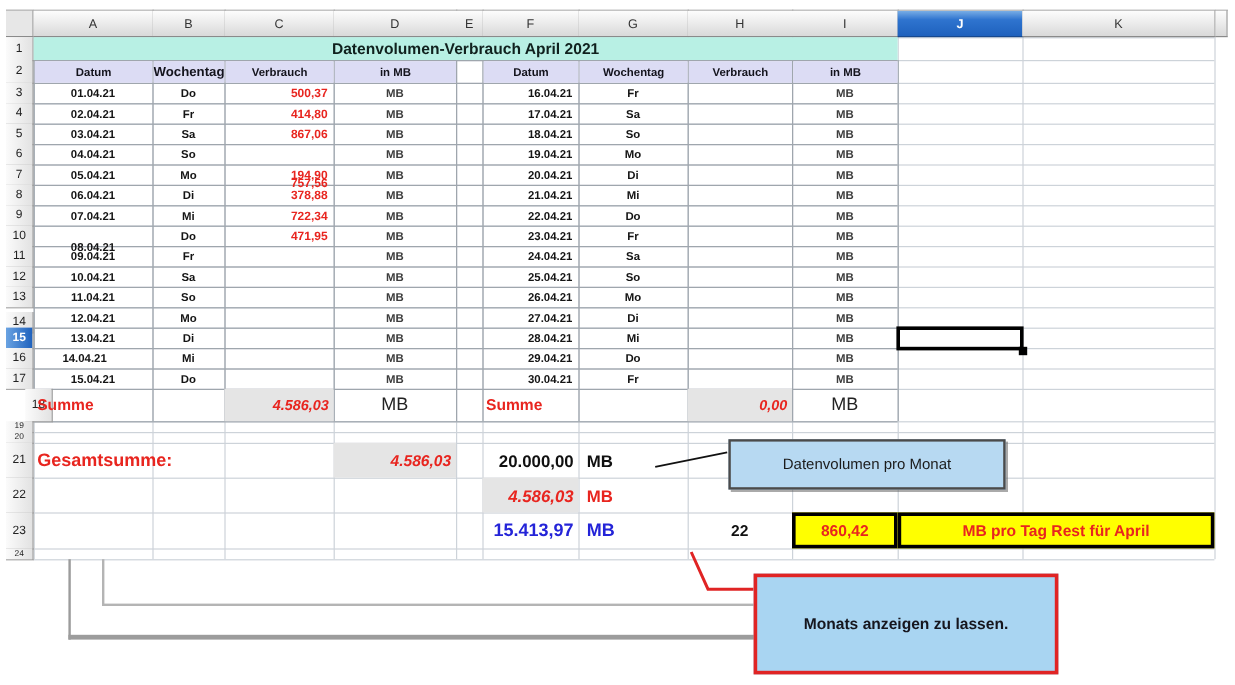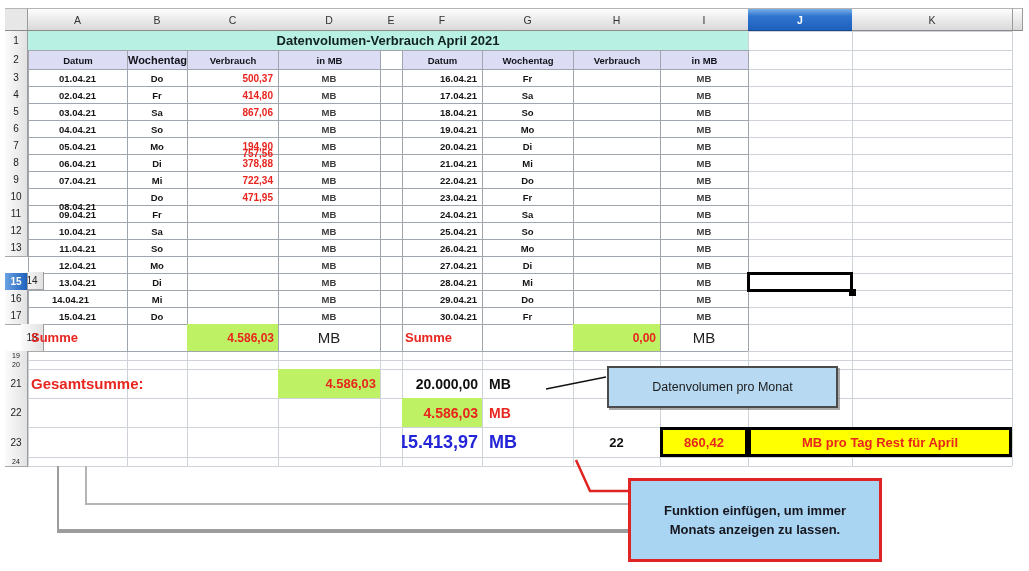--- a/index.html
+++ b/index.html
@@ -39,27 +39,27 @@
   .c-left{justify-content:flex-start;padding-left:3px;}
   .lav{background:#dcdcf4;font-weight:bold;font-size:9.5px;color:#13131c;z-index:2;}
   .date{font-weight:bold;font-size:9.5px;color:#141414;}
   .day{font-weight:bold;font-size:9.5px;color:#141414;}
   .val{font-weight:bold;font-size:10px;color:#e8251f;}
   .unit{font-weight:600;font-size:9.5px;color:#3c3c3c;}
   
   #title{left:28px;top:31px;width:720px;height:19px;background:#b8f0e4;z-index:2;
          font-weight:bold;font-size:13px;color:#10211e;justify-content:center;}
   .summe{font-weight:bold;font-size:13px;color:#e8251f;}
-  .graybg{background:#bef264;z-index:2;}
+  .graybg{background:#e5e5e5;z-index:2;font-style:italic;}
   .sumval{font-weight:bold;font-size:12px;color:#e8251f;}
   .bigmb{font-size:15px;font-weight:500;color:#222;}
   .gesamt{font-weight:bold;font-size:15px;color:#e8251f;}
   .blackval{font-weight:bold;font-size:14px;color:#101010;}
   .redval{font-weight:bold;font-size:14px;color:#e8251f;}
-  .blueval{font-weight:bold;font-size:18px;color:#2424d8;}
+  .blueval{font-weight:bold;font-size:15px;color:#2424d8;}
   .yellow{background:#ffff00;border:3px solid #000;z-index:4;font-weight:bold;font-size:13px;color:#e8251f;}
   #days{font-weight:bold;font-size:13px;color:#101010;}
   
   #selection{left:747px;top:272px;width:106px;height:20px;border:3px solid #000;z-index:6;background:transparent;}
   #fill-handle{left:849px;top:289px;width:7px;height:7px;background:#000;z-index:7;}
   
   #callout1{
     left:607px;top:366px;width:231px;height:42px;background:#b7d9f2;z-index:8;
     border:2px solid #4b4b4b;box-shadow:2px 2px 0 rgba(100,100,100,.55);
     display:flex;align-items:center;justify-content:center;font-size:12.5px;color:#1b1b1b;
@@ -111,21 +111,20 @@
 <div class="frame light" style="left:85px;top:466px;width:2px;height:39px;"></div>
 <div class="frame light" style="left:85px;top:503px;width:543px;height:2px;"></div>
 
 <svg id="connectors" width="1029" height="571">
   <line x1="546" y1="389" x2="606" y2="377" stroke="#111111" stroke-width="1.5"></line>
   <polyline points="576,460 590,491 628,491" fill="none" stroke="#e02424" stroke-width="2.5"></polyline>
 </svg>
 
 <div id="callout1" class="abs">Datenvolumen pro Monat</div>
 <div id="callout2" class="abs">
-  <span>Funktion einfügen, um immer</span>
   <span>Monats anzeigen zu lassen.</span>
 </div>
 
 <div class="gl" style="left: 28px; top: 31px; width: 1px; height: 435px;"></div>
 <div class="gl" style="left: 127px; top: 31px; width: 1px; height: 435px;"></div>
 <div class="gl" style="left: 187px; top: 31px; width: 1px; height: 435px;"></div>
 <div class="gl" style="left: 278px; top: 31px; width: 1px; height: 435px;"></div>
 <div class="gl" style="left: 380px; top: 31px; width: 1px; height: 435px;"></div>
 <div class="gl" style="left: 402px; top: 31px; width: 1px; height: 435px;"></div>
 <div class="gl" style="left: 482px; top: 31px; width: 1px; height: 435px;"></div>
@@ -205,21 +204,21 @@
 <div class="rowhead" style="top: 86px; height: 18px;">4</div>
 <div class="rowhead" style="top: 103px; height: 18px;">5</div>
 <div class="rowhead" style="top: 120px; height: 18px;">6</div>
 <div class="rowhead" style="top: 137px; height: 18px;">7</div>
 <div class="rowhead" style="top: 154px; height: 18px;">8</div>
 <div class="rowhead" style="top: 171px; height: 18px;">9</div>
 <div class="rowhead" style="top: 188px; height: 18px;">10</div>
 <div class="rowhead" style="top: 205px; height: 18px;">11</div>
 <div class="rowhead" style="top: 222px; height: 18px;">12</div>
 <div class="rowhead" style="top: 239px; height: 18px;">13</div>
-<div class="rowhead" style="top: 272px; height: 18px; margin-left: 16px;">14</div>
+<div class="rowhead" style="top: 260px; height: 18px;">14</div>
 <div class="rowhead sel" style="top: 273px; height: 18px;">15</div>
 <div class="rowhead" style="top: 290px; height: 18px;">16</div>
 <div class="rowhead" style="top: 307px; height: 18px;">17</div>
 <div class="rowhead" style="top: 324px; height: 28px; margin-left: 16px;">18</div>
 <div class="rowhead tiny" style="top: 351px; height: 10px;">19</div>
 <div class="rowhead tiny" style="top: 360px; height: 10px;">20</div>
 <div class="rowhead" style="top: 369px; height: 30px;">21</div>
 <div class="rowhead" style="top: 398px; height: 30px;">22</div>
 <div class="rowhead" style="top: 427px; height: 31px;">23</div>
 <div class="rowhead tiny" style="top: 457px; height: 10px;">24</div>

